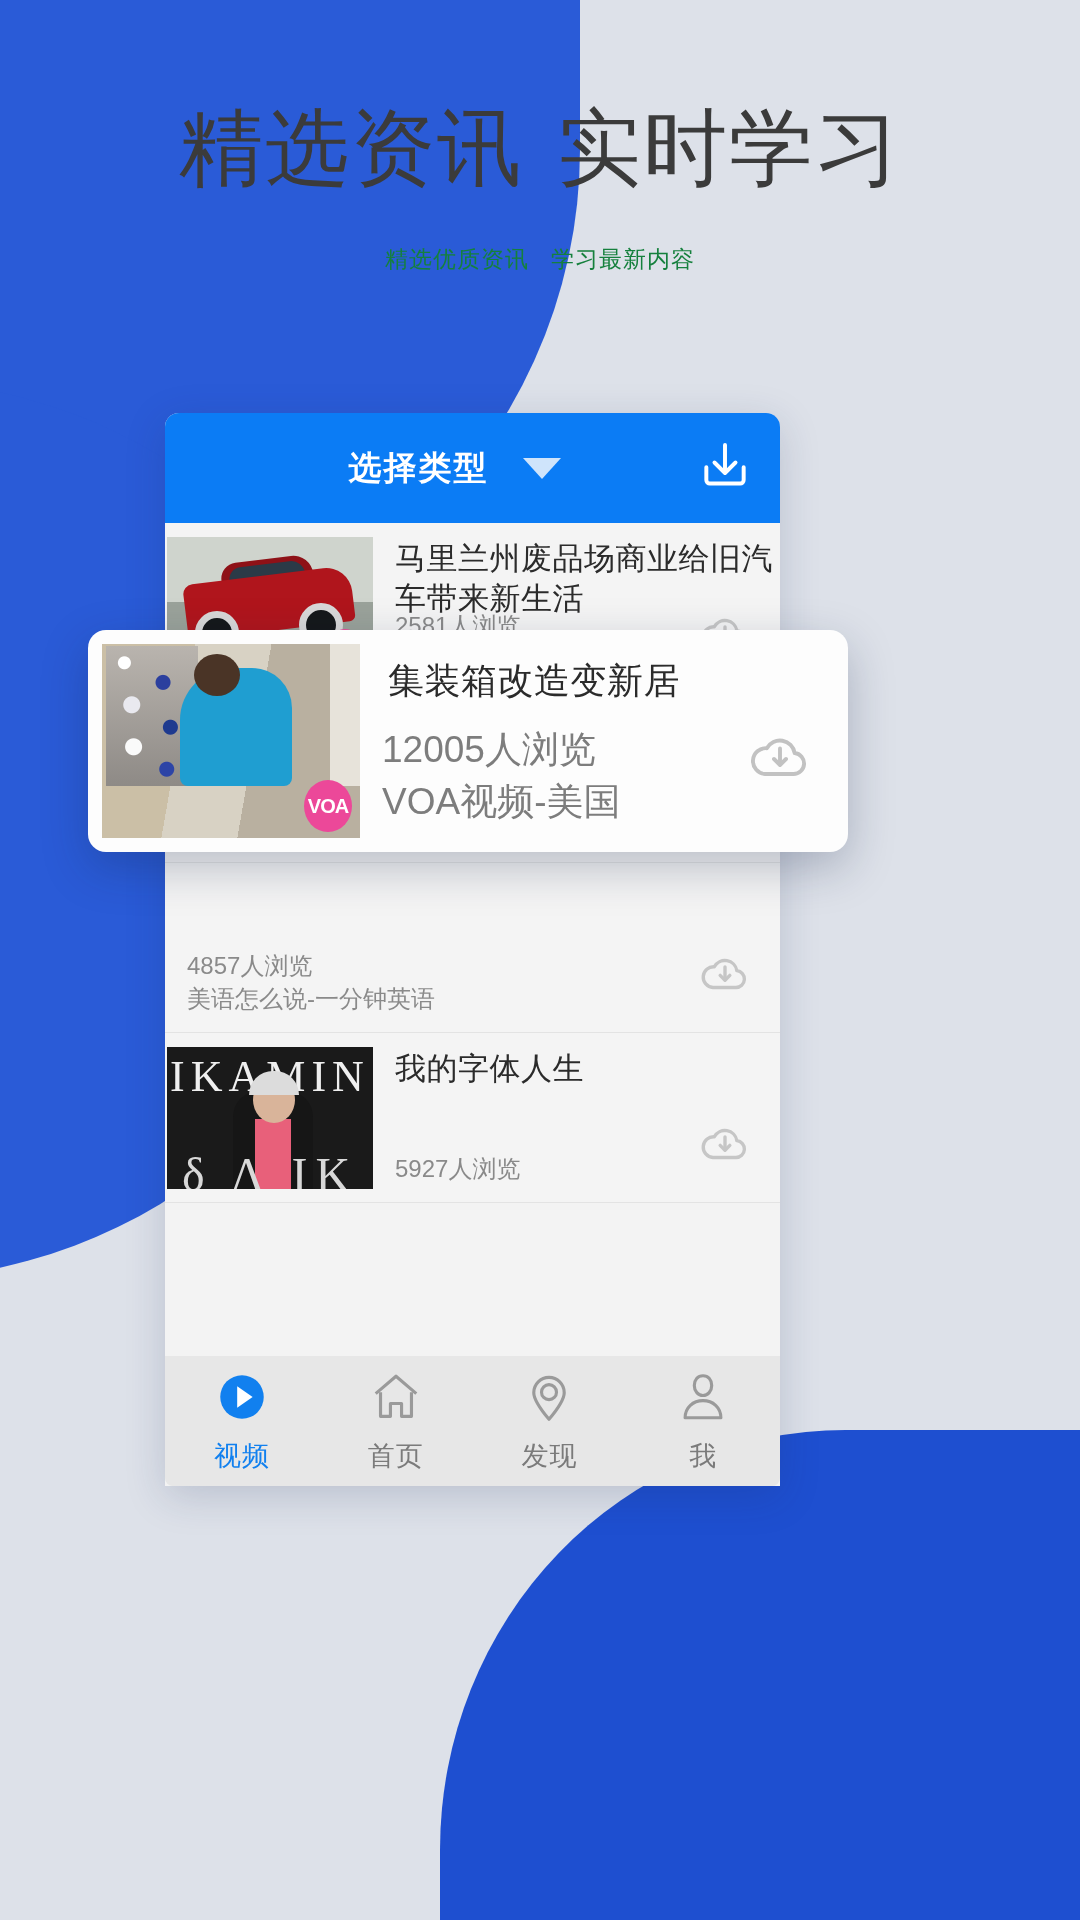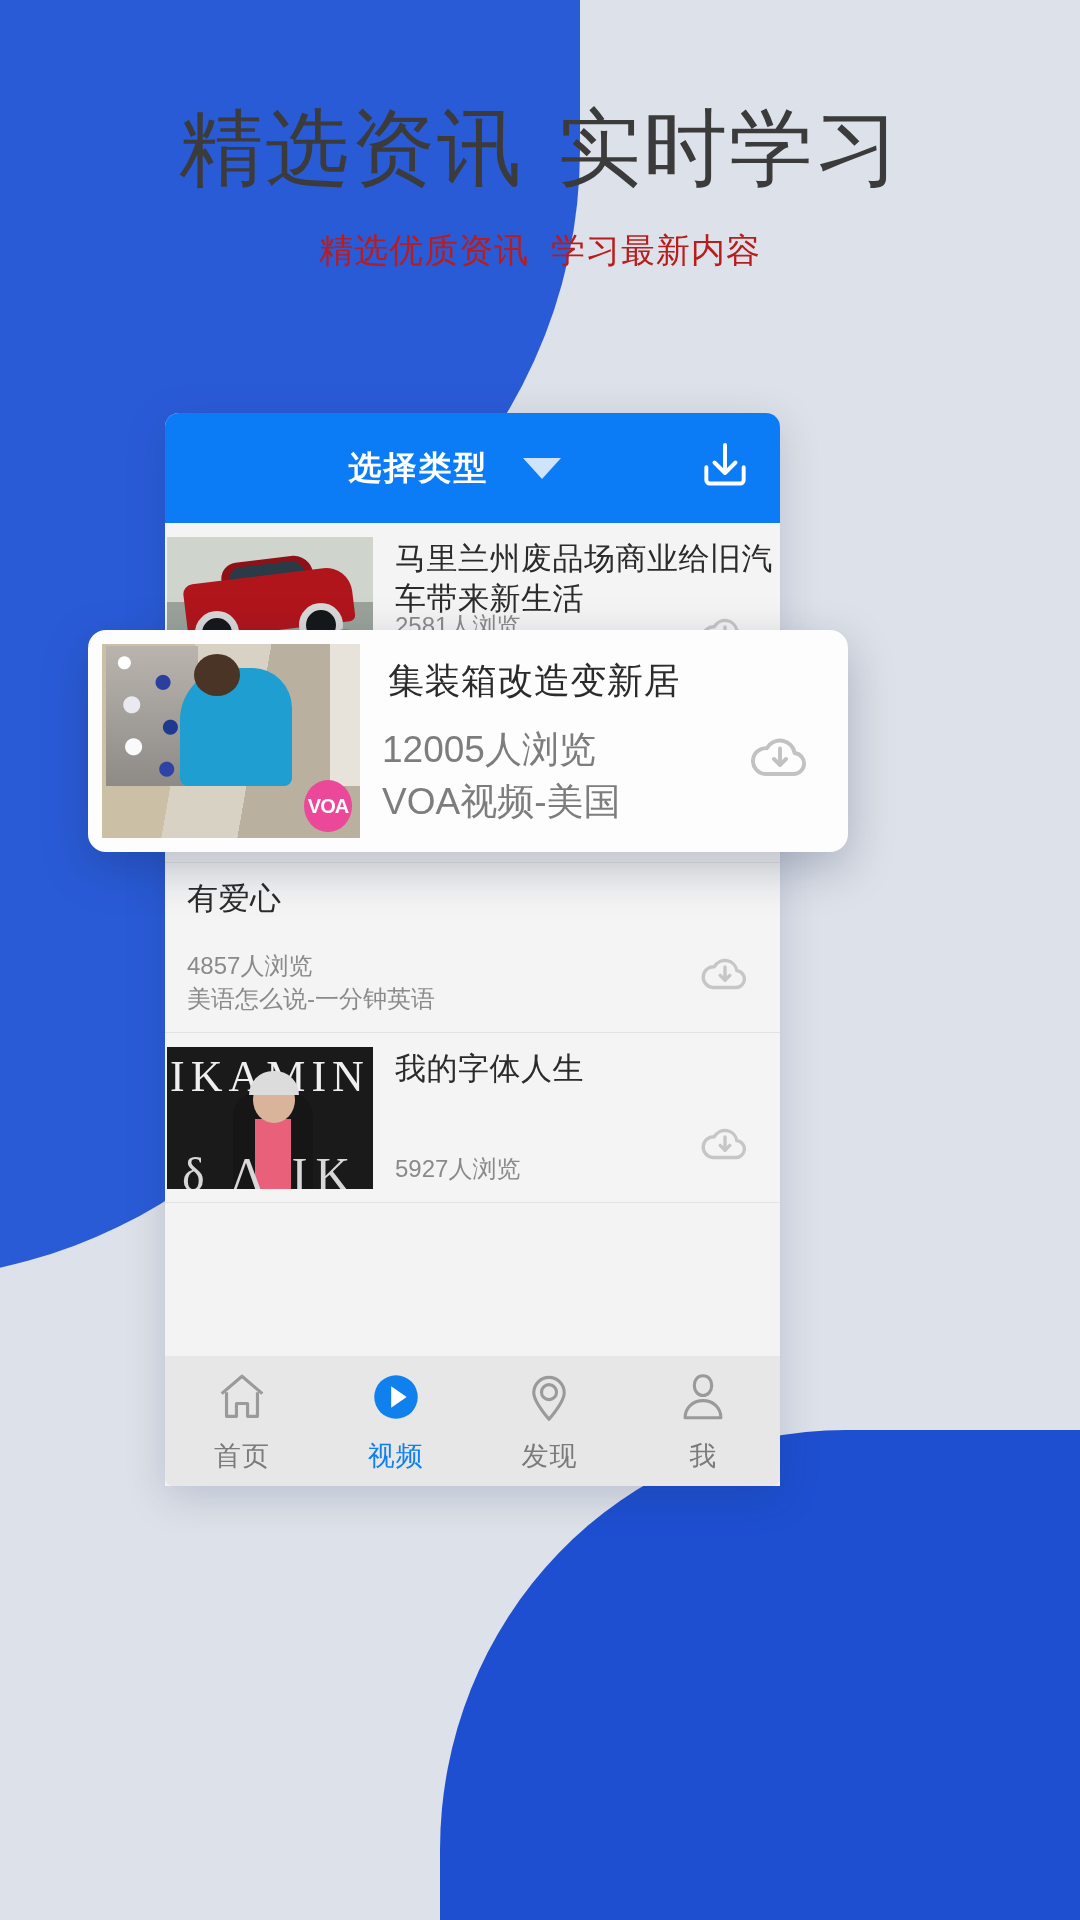--- a/index.html
+++ b/index.html
@@ -30,21 +30,21 @@
   }
 
   
   #hero{position:absolute;left:0;top:0;width:1080px;z-index:5;text-align:center;}
   #hero .title{
     margin-top:104px;font-size:84px;line-height:1.05;color:#3b3b3b;
     letter-spacing:2px;font-weight:400;white-space:nowrap;
   }
   #hero .title .gap{display:inline-block;width:34px;}
   #hero .subtitle{
-    margin-top:36px;font-size:34px;color:#b91c1c;letter-spacing:1px;white-space:nowrap;
+    margin-top:52px;font-size:23px;color:#15803d;letter-spacing:1px;white-space:nowrap;
   }
   #hero .subtitle .gap{display:inline-block;width:22px;}
 
   
   #phone{
     position:absolute;left:165px;top:413px;width:615px;height:1073px;z-index:10;
     background:#f3f3f3;border-radius:14px 14px 0 0;
     box-shadow:0 10px 40px rgba(25,45,90,.18);
     overflow:hidden;
   }
@@ -279,21 +279,20 @@
         <svg width="58" height="58" viewBox="0 0 24 24" fill="none" stroke="#c6c6c6" stroke-width="1.4" stroke-linecap="round" stroke-linejoin="round">
           <path d="M7 18h9.5a3.5 3.5 0 0 0 .4-6.98A5 5 0 0 0 7.6 9.4 4 4 0 0 0 7 18Z"></path>
           <path d="M12 9.5v5.2"></path>
             <path d="M10 13l2 2 2-2"></path>
         </svg>
       </span>
     </div>
 
     <div class="row">
       <div class="meta">
-        <div class="t">有爱心</div>
         <div class="sub">
           <div class="views">4857人浏览</div>
           <div class="src">美语怎么说-一分钟英语</div>
         </div>
       </div>
       <span class="cloud">
         <svg width="58" height="58" viewBox="0 0 24 24" fill="none" stroke="#c6c6c6" stroke-width="1.4" stroke-linecap="round" stroke-linejoin="round">
           <path d="M7 18h9.5a3.5 3.5 0 0 0 .4-6.98A5 5 0 0 0 7.6 9.4 4 4 0 0 0 7 18Z"></path>
           <path d="M12 9.5v5.2"></path>
             <path d="M10 13l2 2 2-2"></path>
@@ -352,40 +351,40 @@
     <svg width="72" height="72" viewBox="0 0 24 24" fill="none" stroke="#c2c2c2" stroke-width="1.3" stroke-linecap="round" stroke-linejoin="round">
       <path d="M7 18h9.5a3.5 3.5 0 0 0 .4-6.98A5 5 0 0 0 7.6 9.4 4 4 0 0 0 7 18Z"></path>
       <path d="M12 9.5v5.2"></path>
         <path d="M10 13l2 2 2-2"></path>
     </svg>
   </span>
 </div>
 
 <div id="tabbar">
 
+  <div class="tab active">
+    <span>
+      <svg width="58" height="58" viewBox="0 0 24 24">
+        <circle cx="12" cy="12" r="9" fill="#1180ef"></circle>
+        <path d="M10 7.6 16.4 12 10 16.4Z" fill="#ffffff"></path>
+      </svg>
+    </span>
+    <span class="lbl">视频</span>
+  </div>
+
   <div class="tab">
     <span>
       <svg width="58" height="58" viewBox="0 0 24 24" fill="none" stroke="#9a9a9a" stroke-width="1.3" stroke-linejoin="round">
         <path d="M3.6 10.6 12 3.4l8.4 7.2"></path>
         <path d="M5.6 10v10h4.1v-5.3h4.6V20h4.1V10"></path>
       </svg>
     </span>
     <span class="lbl">首页</span>
   </div>
 
-  <div class="tab active">
-    <span>
-      <svg width="58" height="58" viewBox="0 0 24 24">
-        <circle cx="12" cy="12" r="9" fill="#1180ef"></circle>
-        <path d="M10 7.6 16.4 12 10 16.4Z" fill="#ffffff"></path>
-      </svg>
-    </span>
-    <span class="lbl">视频</span>
-  </div>
-
   <div class="tab">
     <span>
       <svg width="58" height="58" viewBox="0 0 24 24" fill="none" stroke="#9a9a9a" stroke-width="1.3" stroke-linejoin="round">
         <path d="M12 21.2c4.2-5 6.3-8.3 6.3-11A6.3 6.3 0 0 0 5.7 10.2c0 2.7 2.1 6 6.3 11Z"></path>
         <circle cx="12" cy="10" r="3.1"></circle>
       </svg>
     </span>
     <span class="lbl">发现</span>
   </div>
 

